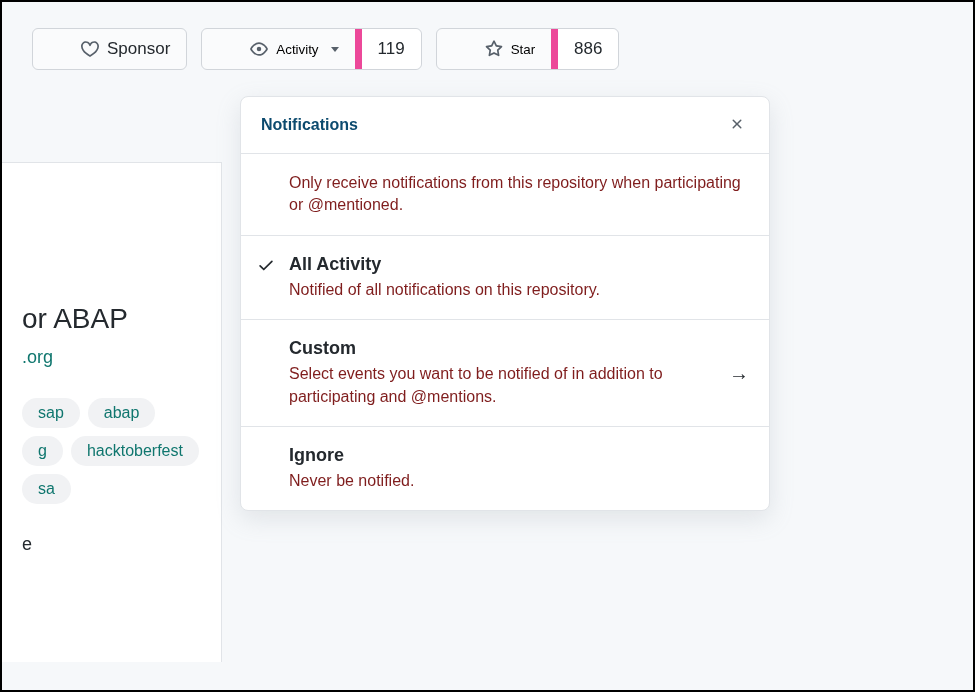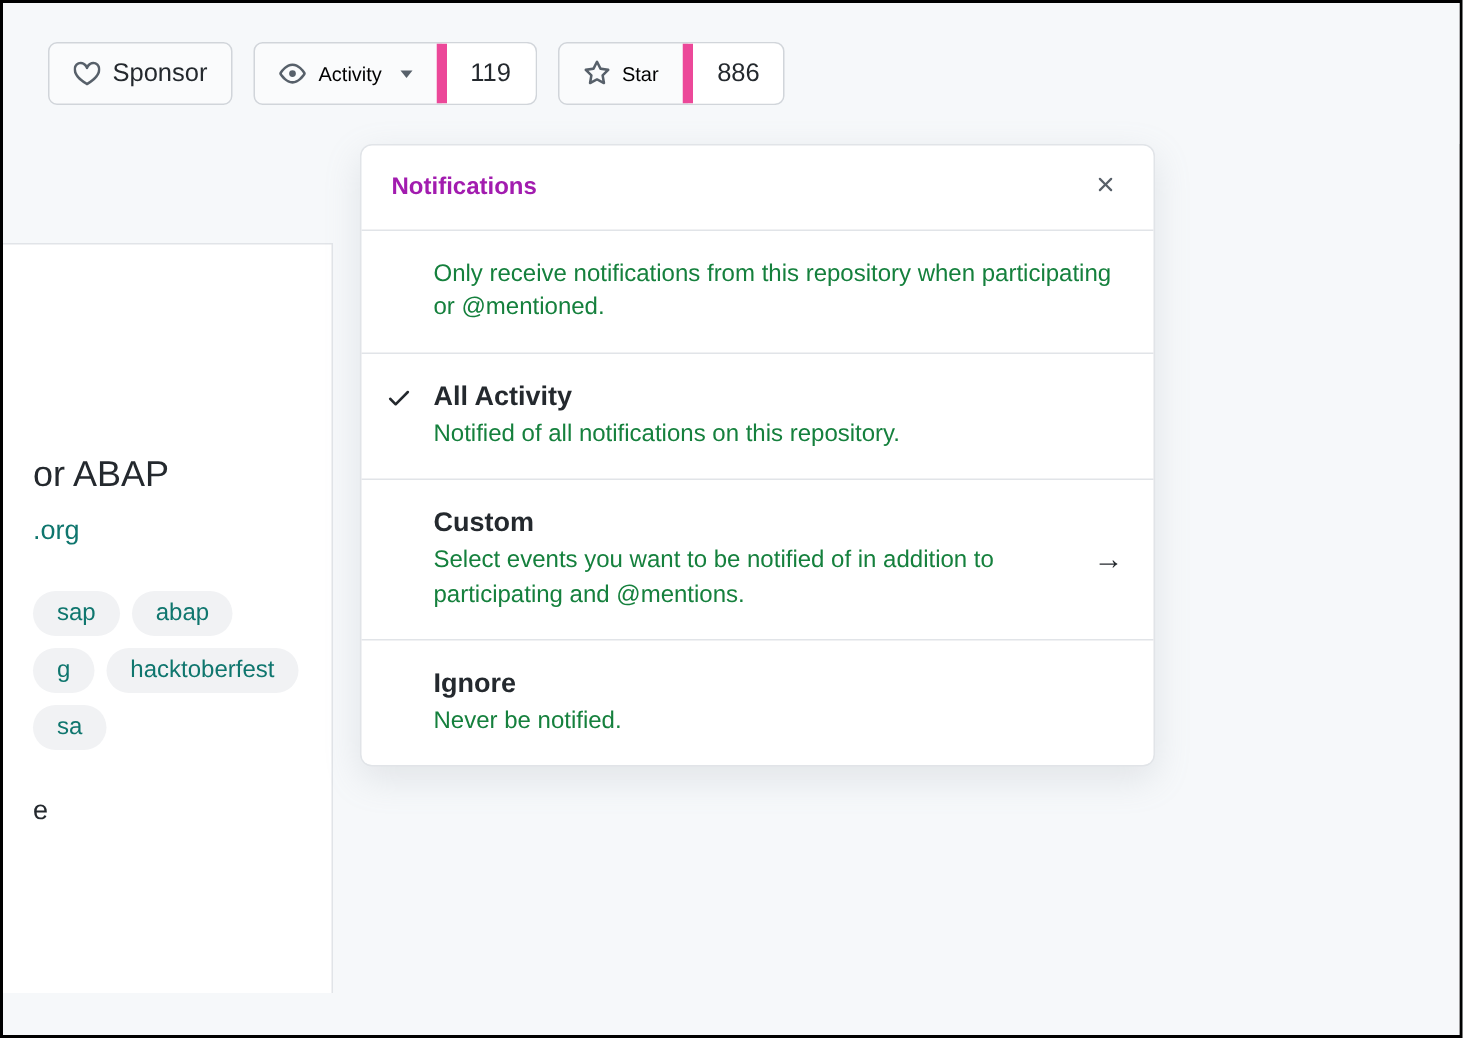--- a/index.html
+++ b/index.html
@@ -33,20 +33,21 @@
       align-items: flex-end;
       background: #fafbfc;
       border: 1px solid #d1d5da;
       border-radius: 6px;
       font-size: 17px;
       font-weight: 500;
       color: #24292e;
       cursor: pointer;
       height: 42px;
       white-space: nowrap;
+      padding-left: 32px;
     }
     .btn-segment {
       display: inline-flex;
       align-items: center;
       padding: 0 16px;
       height: 100%;
       gap: 8px;
     }
     .btn-count {
       border-left: 7px solid #ec4899;
@@ -94,21 +95,21 @@
     .dropdown-header {
       display: flex;
       justify-content: space-between;
       align-items: center;
       padding: 14px 20px;
       border-bottom: 1px solid #e1e4e8;
     }
     .dropdown-title {
       font-size: 16px;
       font-weight: 600;
-      color: #a21caf;
+      color: #0c4a6e;
     }
     .close-btn {
       background: none;
       border: none;
       cursor: pointer;
       color: #586069;
       font-size: 20px;
       line-height: 1;
       padding: 4px;
     }
@@ -133,42 +134,42 @@
       flex: 1;
     }
     .item-title {
       font-size: 18px;
       font-weight: 600;
       color: #24292e;
       margin-bottom: 4px;
     }
     .item-desc {
       font-size: 16px;
-      color: #15803d;
+      color: #7f1d1d;
       line-height: 1.4;
     }
     .item-arrow {
       align-self: center;
       font-size: 20px;
       color: #24292e;
       font-weight: 400;
     }
     .bg-content {
       position: absolute;
       left: 0;
       top: 160px;
       padding: 20px;
       background: #fff;
       width: 220px;
       height: 500px;
       border-right: 1px solid #e1e4e8;
       border-top: 1px solid #e1e4e8;
     }
     .bg-text {
-      font-size: 24px;
+      font-size: 28px;
       color: #24292e;
       margin-bottom: 12px;
       margin-top: 120px;
     }
     .bg-link {
       font-size: 18px;
       color: #0f766e;
       margin-bottom: 30px;
     }
     .tags {

